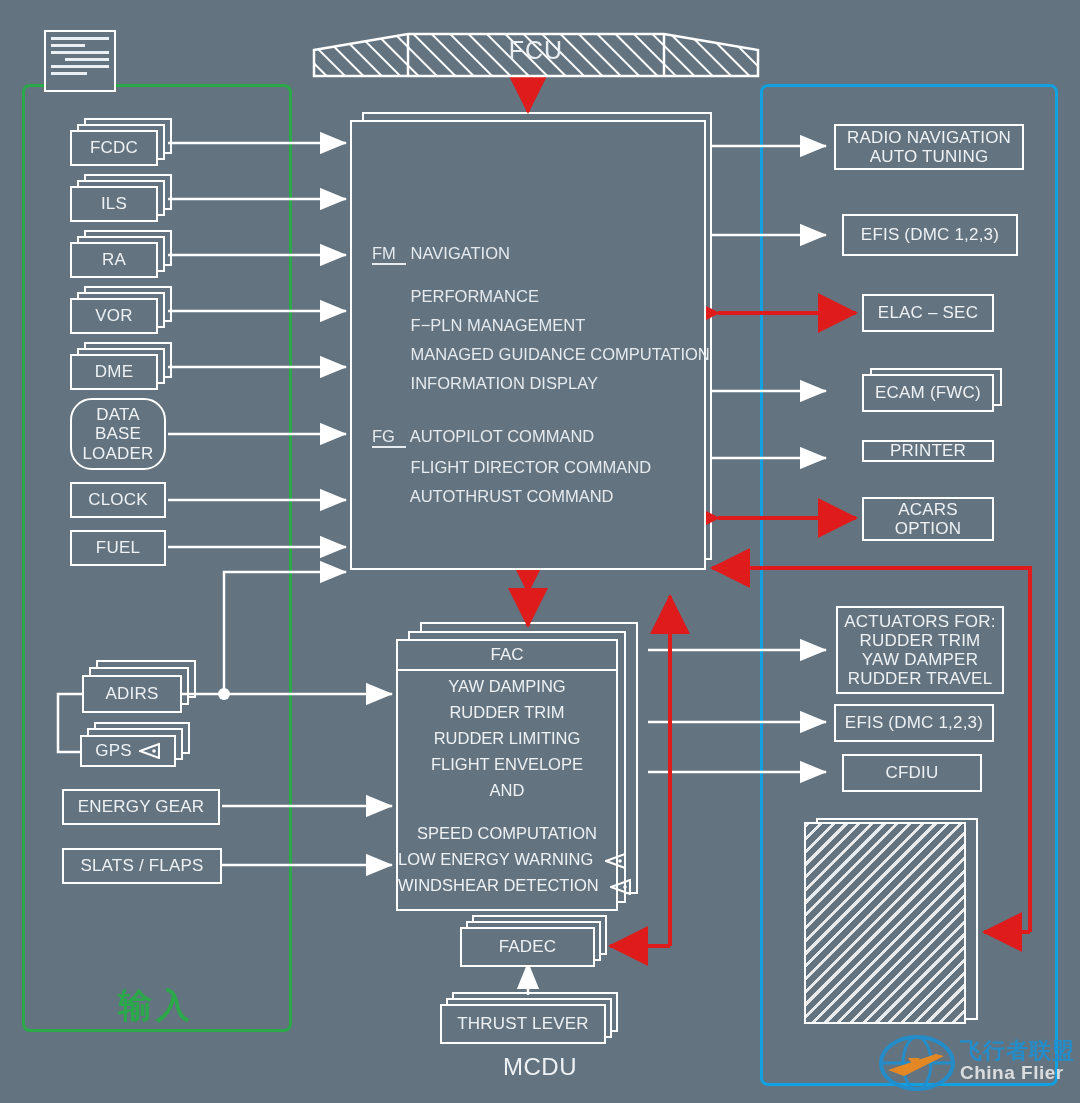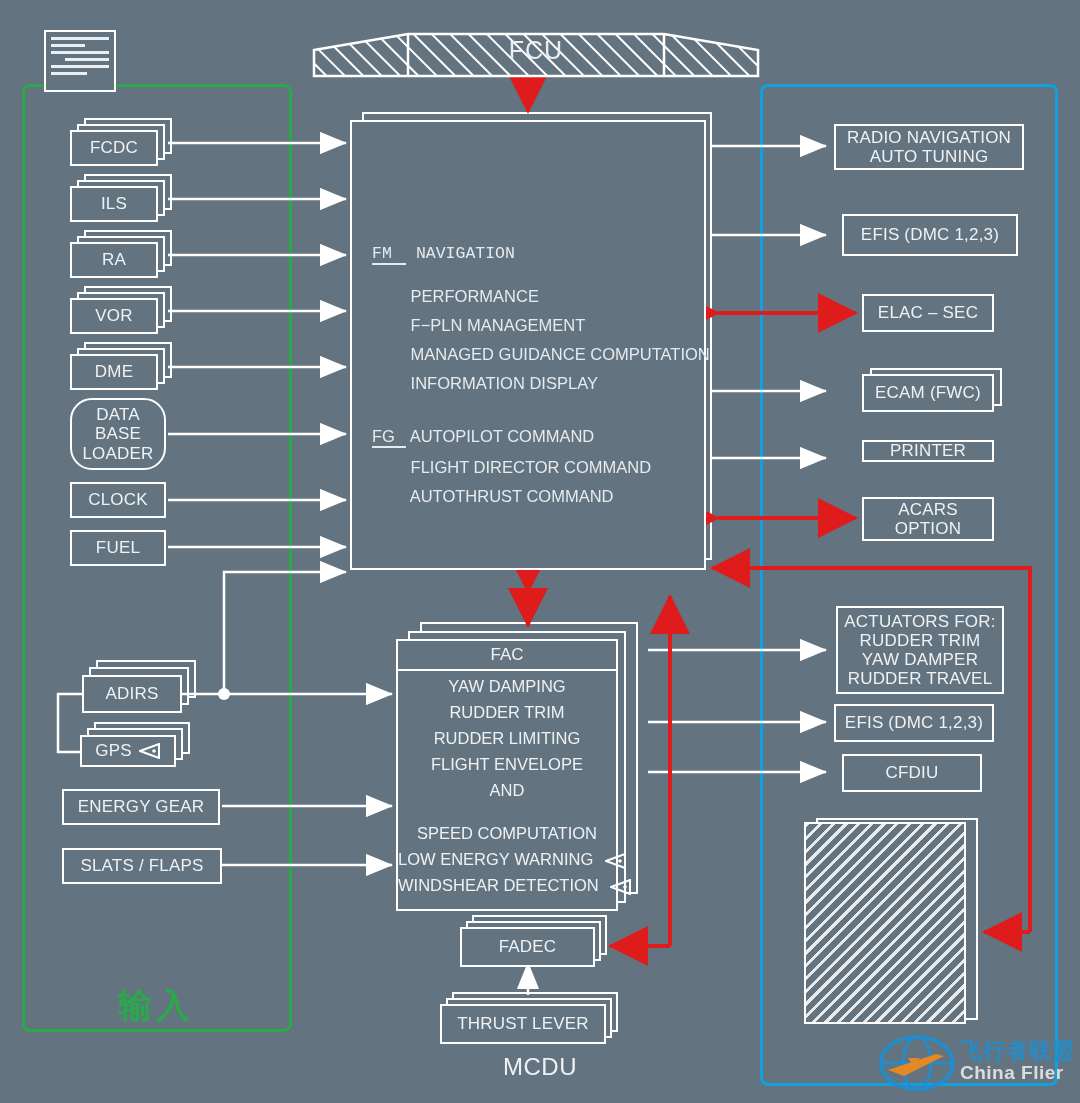--- a/index.html
+++ b/index.html
@@ -240,21 +240,21 @@
   </div>
 
   <div class="box" style="left:62px;top:848px;width:160px;height:36px;">
     <span class="lbl">SLATS / FLAPS</span>
   </div>
 
   <div class="shadow" style="left:362px;top:112px;width:350px;height:448px;"></div>
   <div class="panel" style="left:350px;top:120px;width:356px;height:450px;">
     <div class="panel-body" style="top:122px;padding-left:20px;">
 
-      <div class="fm-row" style="margin-bottom:22px;font-family:Liberation Mono, monospace;">
+      <div class="fm-row" style="margin-bottom:22px;">
         <span class="fm-tag">FM</span>
         <span>NAVIGATION</span>
       </div>
       <div class="fm-row" style="margin-bottom:10px;">
         <span class="fm-tag-blank"></span>
         <span>PERFORMANCE</span>
       </div>
       <div class="fm-row" style="margin-bottom:10px;">
         <span class="fm-tag-blank"></span>
         <span>F−PLN MANAGEMENT</span>

